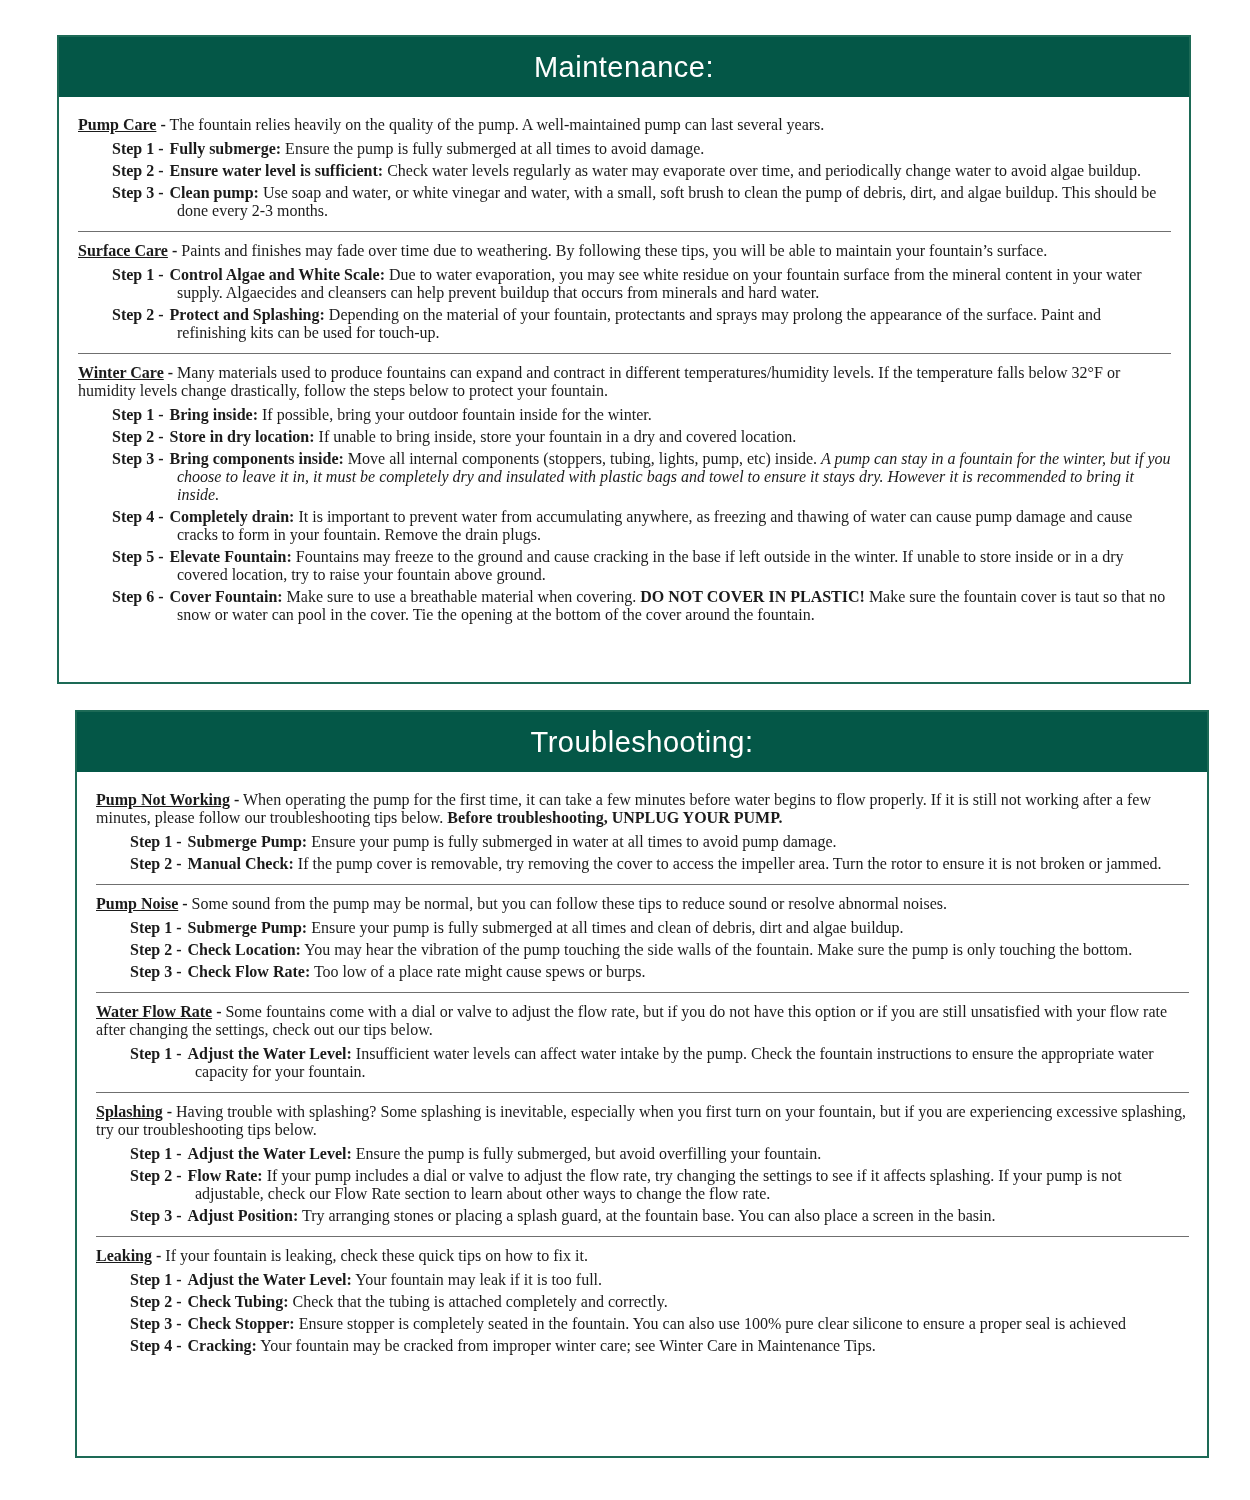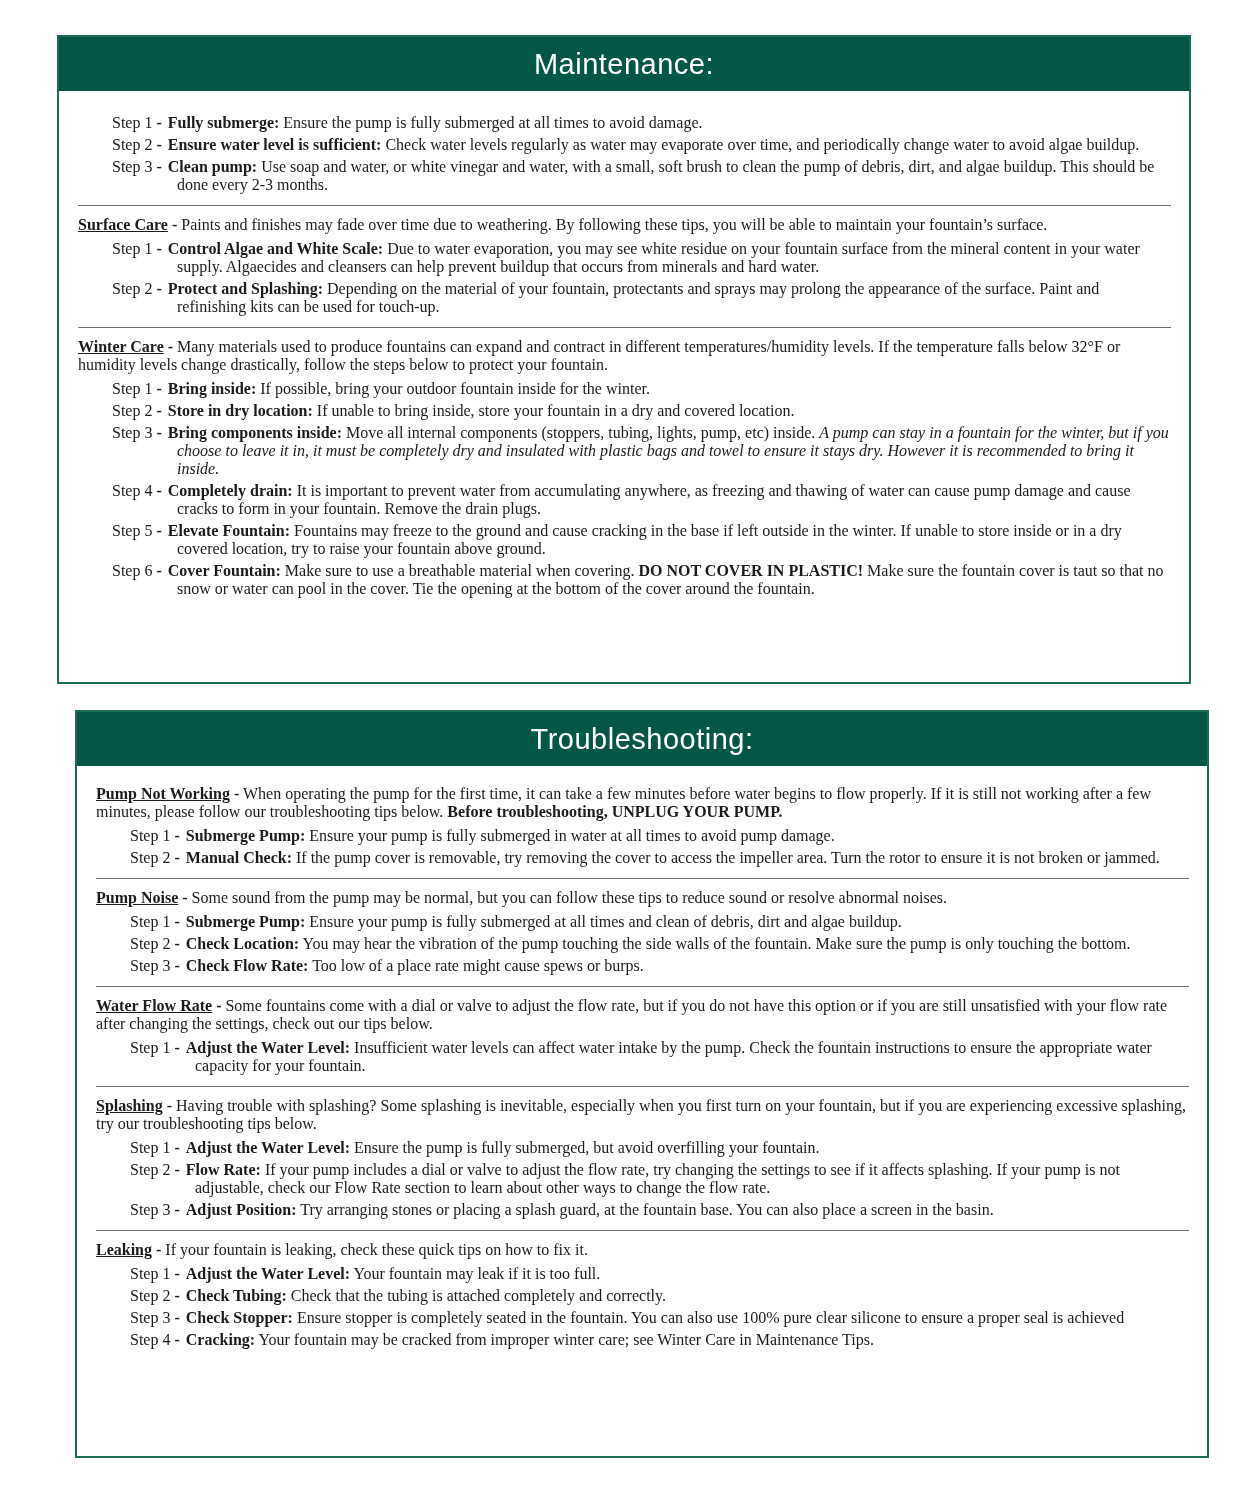--- a/index.html
+++ b/index.html
@@ -14,55 +14,61 @@
     padding:35px 59px 0 57px; overflow:hidden; background:#ffffff;
   }
   .box {
     width:1134px; background:#ffffff;
     border:2px solid var(--border,#1d6a56);
     margin-bottom:26px;
   }
   .box-maintenance { min-height:649px; }
   .box-trouble { min-height:748px;margin-left:18px; }
   .bar {
-    height:54px; background:var(--bar,#045747);
+    height:60px; background:var(--bar,#045747);
     display:flex; align-items:center; justify-content:center;
   }
   .bar h1 {
     font-family:"Liberation Sans", sans-serif;
     font-weight:400; font-size:29px; letter-spacing:0.5px;
     color:var(--bartext,#ffffff);
   }
   .content { padding:9px 18px 14px 19px; }
   .topic { padding:10px 0 11px 0; }
   .topic + .topic { border-top:1.5px solid var(--divider,#6f6f6f); }
   .intro { font-size:16px; line-height:18px; margin-bottom:6px; }
   .tname { font-weight:bold; text-decoration:underline; }
   .tdash, .sdash { font-weight:bold; }
   .ibold { font-weight:bold; }
   .step {
     font-size:16px; line-height:18px;
     margin:4px 0 0 99px; text-indent:-65px;
   }
-  .slabel { font-weight:normal; }
+  .slabel { font-weight:bold; }
   .stitle { font-weight:bold; margin-left:2px;text-align:right; }
   .sitalic { font-style:italic; }
   .sbold { font-weight:bold; }
 </style>
 </head>
 <body>
 
 <div class="page">
 
   <section class="box box-maintenance">
     <header class="bar">
       <h1>Maintenance:</h1>
     </header>
     <div class="content">
   <div class="topic">
+    <p class="intro">
+      <span class="tname">Pump Care</span>
+      <span class="tdash">-</span>
+      <span class="itext">The fountain relies heavily on the quality of the pump. A well-maintained pump can last several years.</span>
+      
+    </p>
     <div class="steps">
   <p class="step">
     <span class="slabel">Step 1</span>
     <span class="sdash">-</span>
     <span class="stitle">Fully submerge:</span>
     <span class="stext">Ensure the pump is fully submerged at all times to avoid damage.</span>
     
     
     
   </p>

